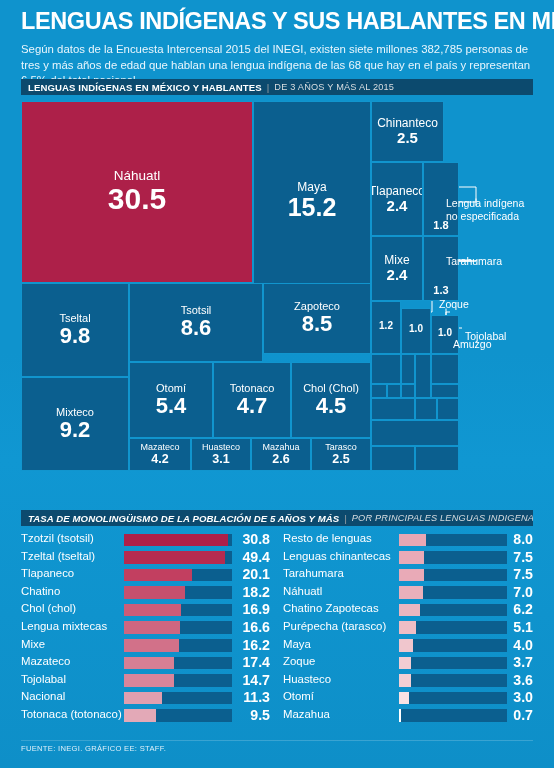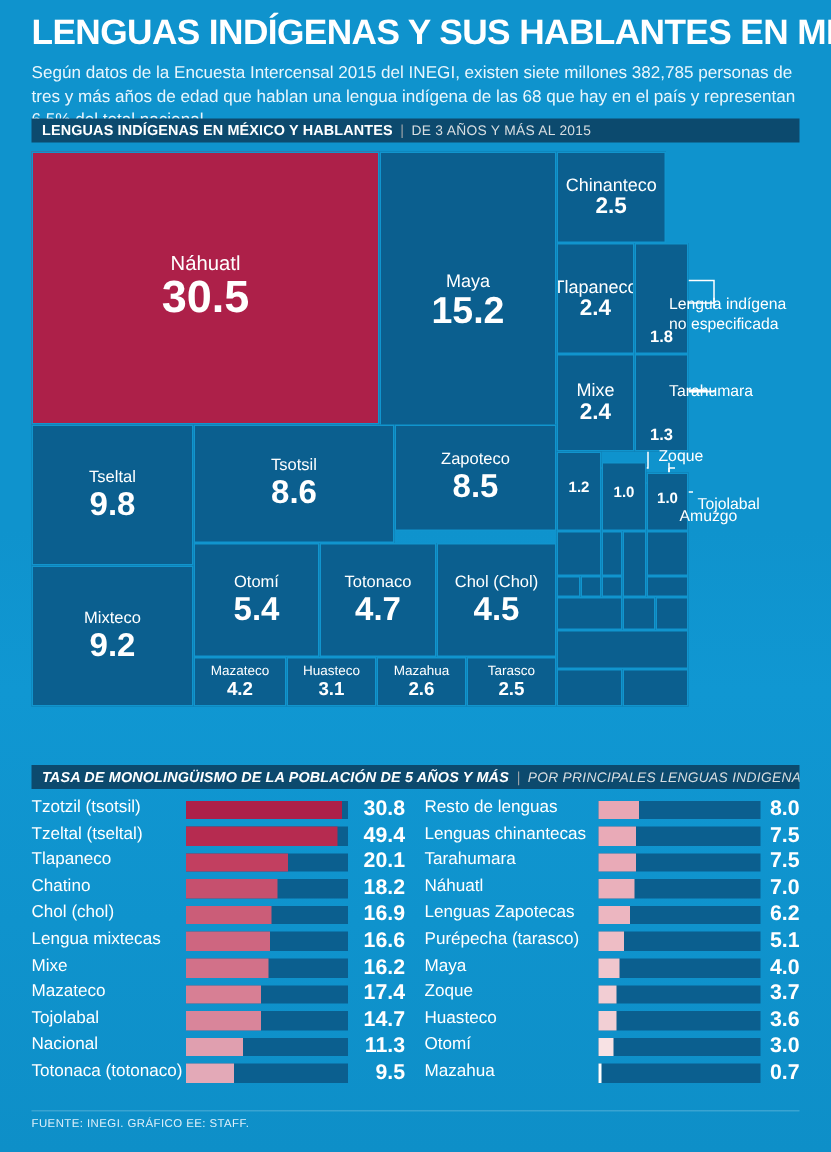--- a/index.html
+++ b/index.html
@@ -344,21 +344,21 @@
           <div class="bval">7.5</div>
         </div>
         <div class="brow">
           <div class="blabel">Náhuatl</div>
           <div class="track">
             <div class="fill" style="width: 21.875%; background: rgb(234, 176, 187);"></div>
           </div>
           <div class="bval">7.0</div>
         </div>
         <div class="brow">
-          <div class="blabel">Lenguas Zapotecas</div>
+          <div class="blabel">Chatino Zapotecas</div>
           <div class="track">
             <div class="fill" style="width: 19.375%; background: rgb(236, 182, 192);"></div>
           </div>
           <div class="bval">6.2</div>
         </div>
         <div class="brow">
           <div class="blabel">Purépecha (tarasco)</div>
           <div class="track">
             <div class="fill" style="width: 15.9375%; background: rgb(238, 189, 197);"></div>
           </div>

